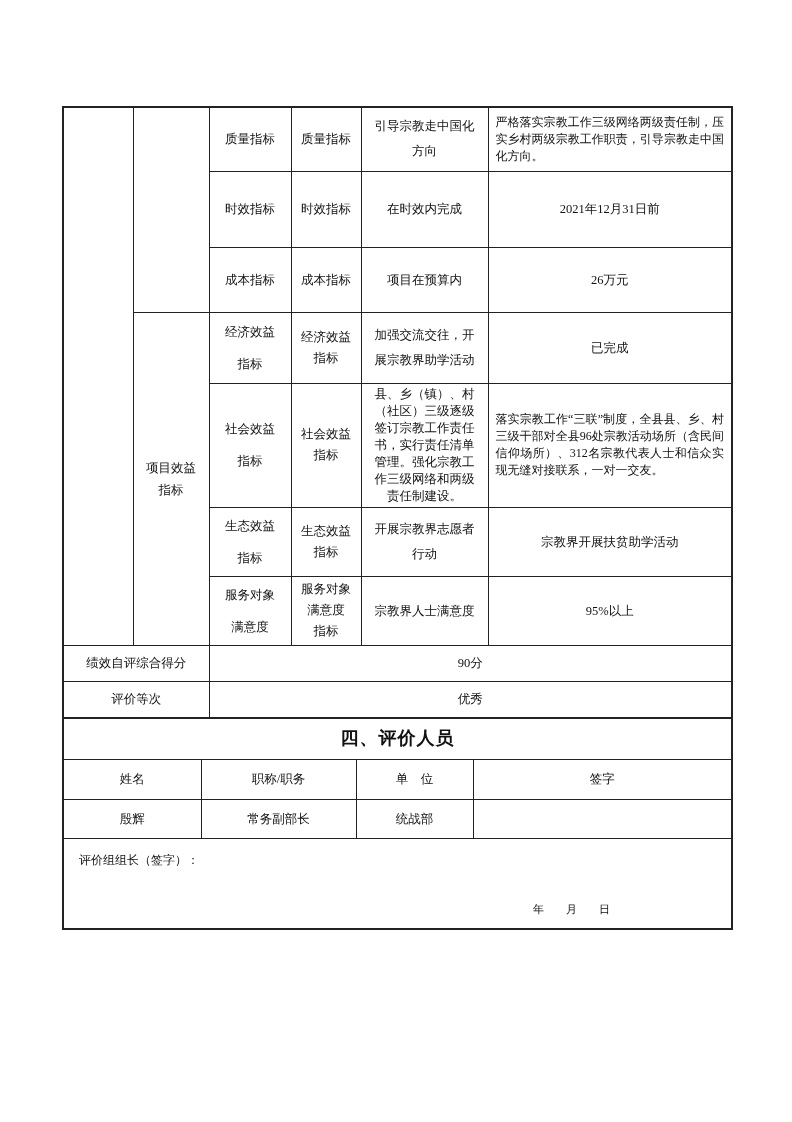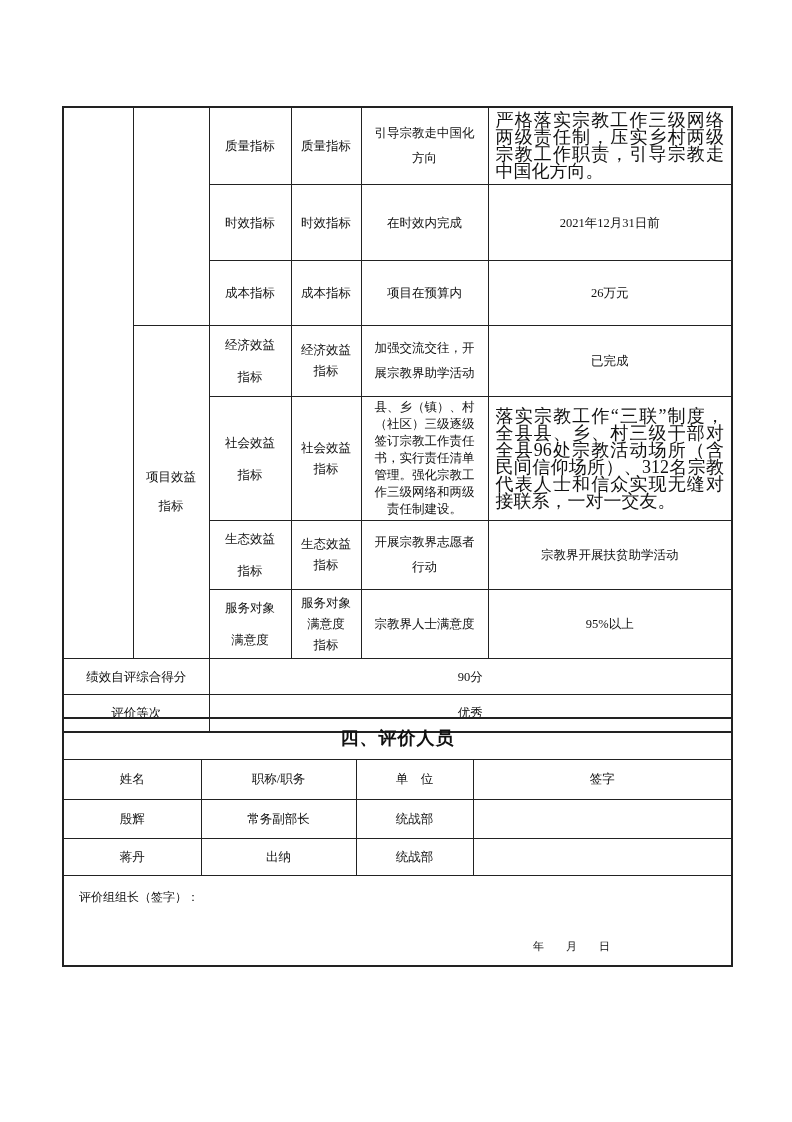--- a/index.html
+++ b/index.html
@@ -29,31 +29,31 @@
     padding:2px 3px;
     white-space:pre-line;
     word-break:break-all;
     overflow:hidden;
   }
   
   .r1{height:64px}.r2{height:76px}.r3{height:65px}.r4{height:71px}
   .r5{height:124px}.r6{height:65px}.r7{height:67px}.r8{height:36px}.r9{height:37px}
   
   .q1{height:41px}.q2{height:40px}.q3{height:39px}.q4{height:38px}.q5{height:37px}.q6{height:91px}
-  .lh38{line-height:29px;}
+  .lh38{line-height:22px;}
   .lh32{line-height:32px;}
   .lh25{line-height:25px;}
   .lh21{line-height:21px;}
   .lh17{line-height:17px;}
   .para{
     text-align:left;
     text-align:justify;
     line-height:17px;
     padding:4px 7px;
-    font-size:18px;
+    font-size:12px;
   }
   .band{
     font-weight:bold;
     font-size:18px;
     letter-spacing:1px;
   }
   .sig-cell{position:relative;vertical-align:top;}
   .sig-label{
     position:absolute;top:12px;left:15px;
     font-size:12px;white-space:nowrap;
@@ -169,26 +169,20 @@
         <td>职称/职务</td>
         <td>单　位</td>
         <td>签字</td>
       </tr>
       <tr class="q3">
         <td>殷辉</td>
         <td>常务副部长</td>
         <td>统战部</td>
         <td></td>
       </tr>
-      <tr class="q5">
-        <td>蒋丹</td>
-        <td>出纳</td>
-        <td>统战部</td>
-        <td></td>
-      </tr>
       <tr class="q6">
         <td colspan="4" class="sig-cell">
           <span class="sig-label">评价组组长（签字）：</span>
           <span class="sig-date">年　　月　　日</span>
         </td>
       </tr>
     </tbody>
   </table>
 
 </div>

